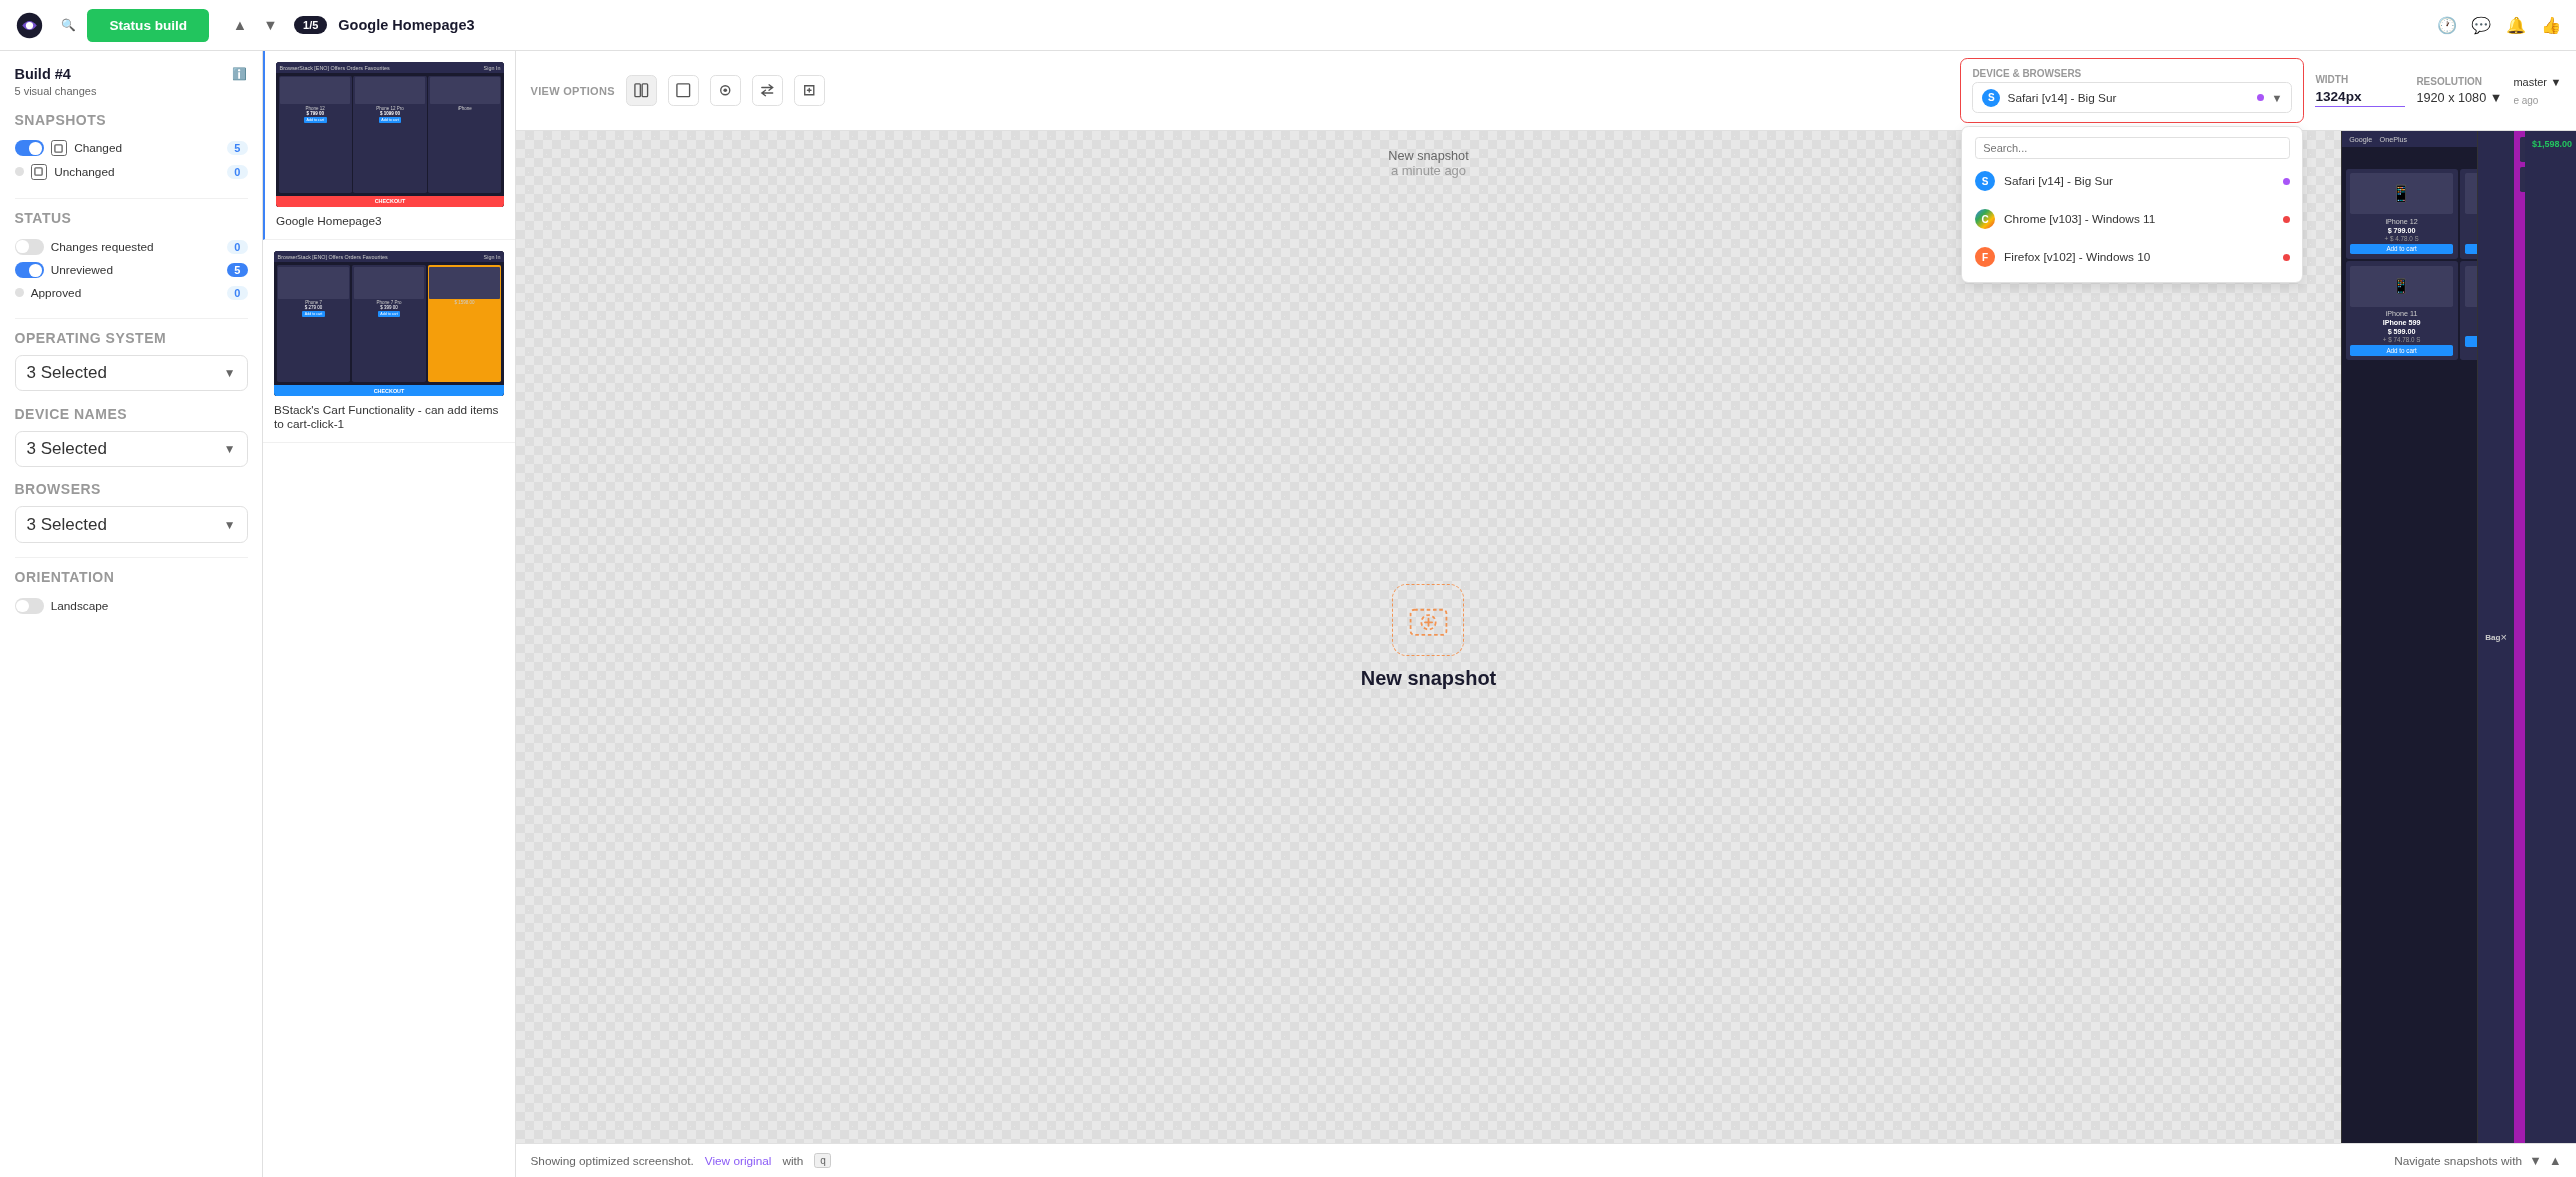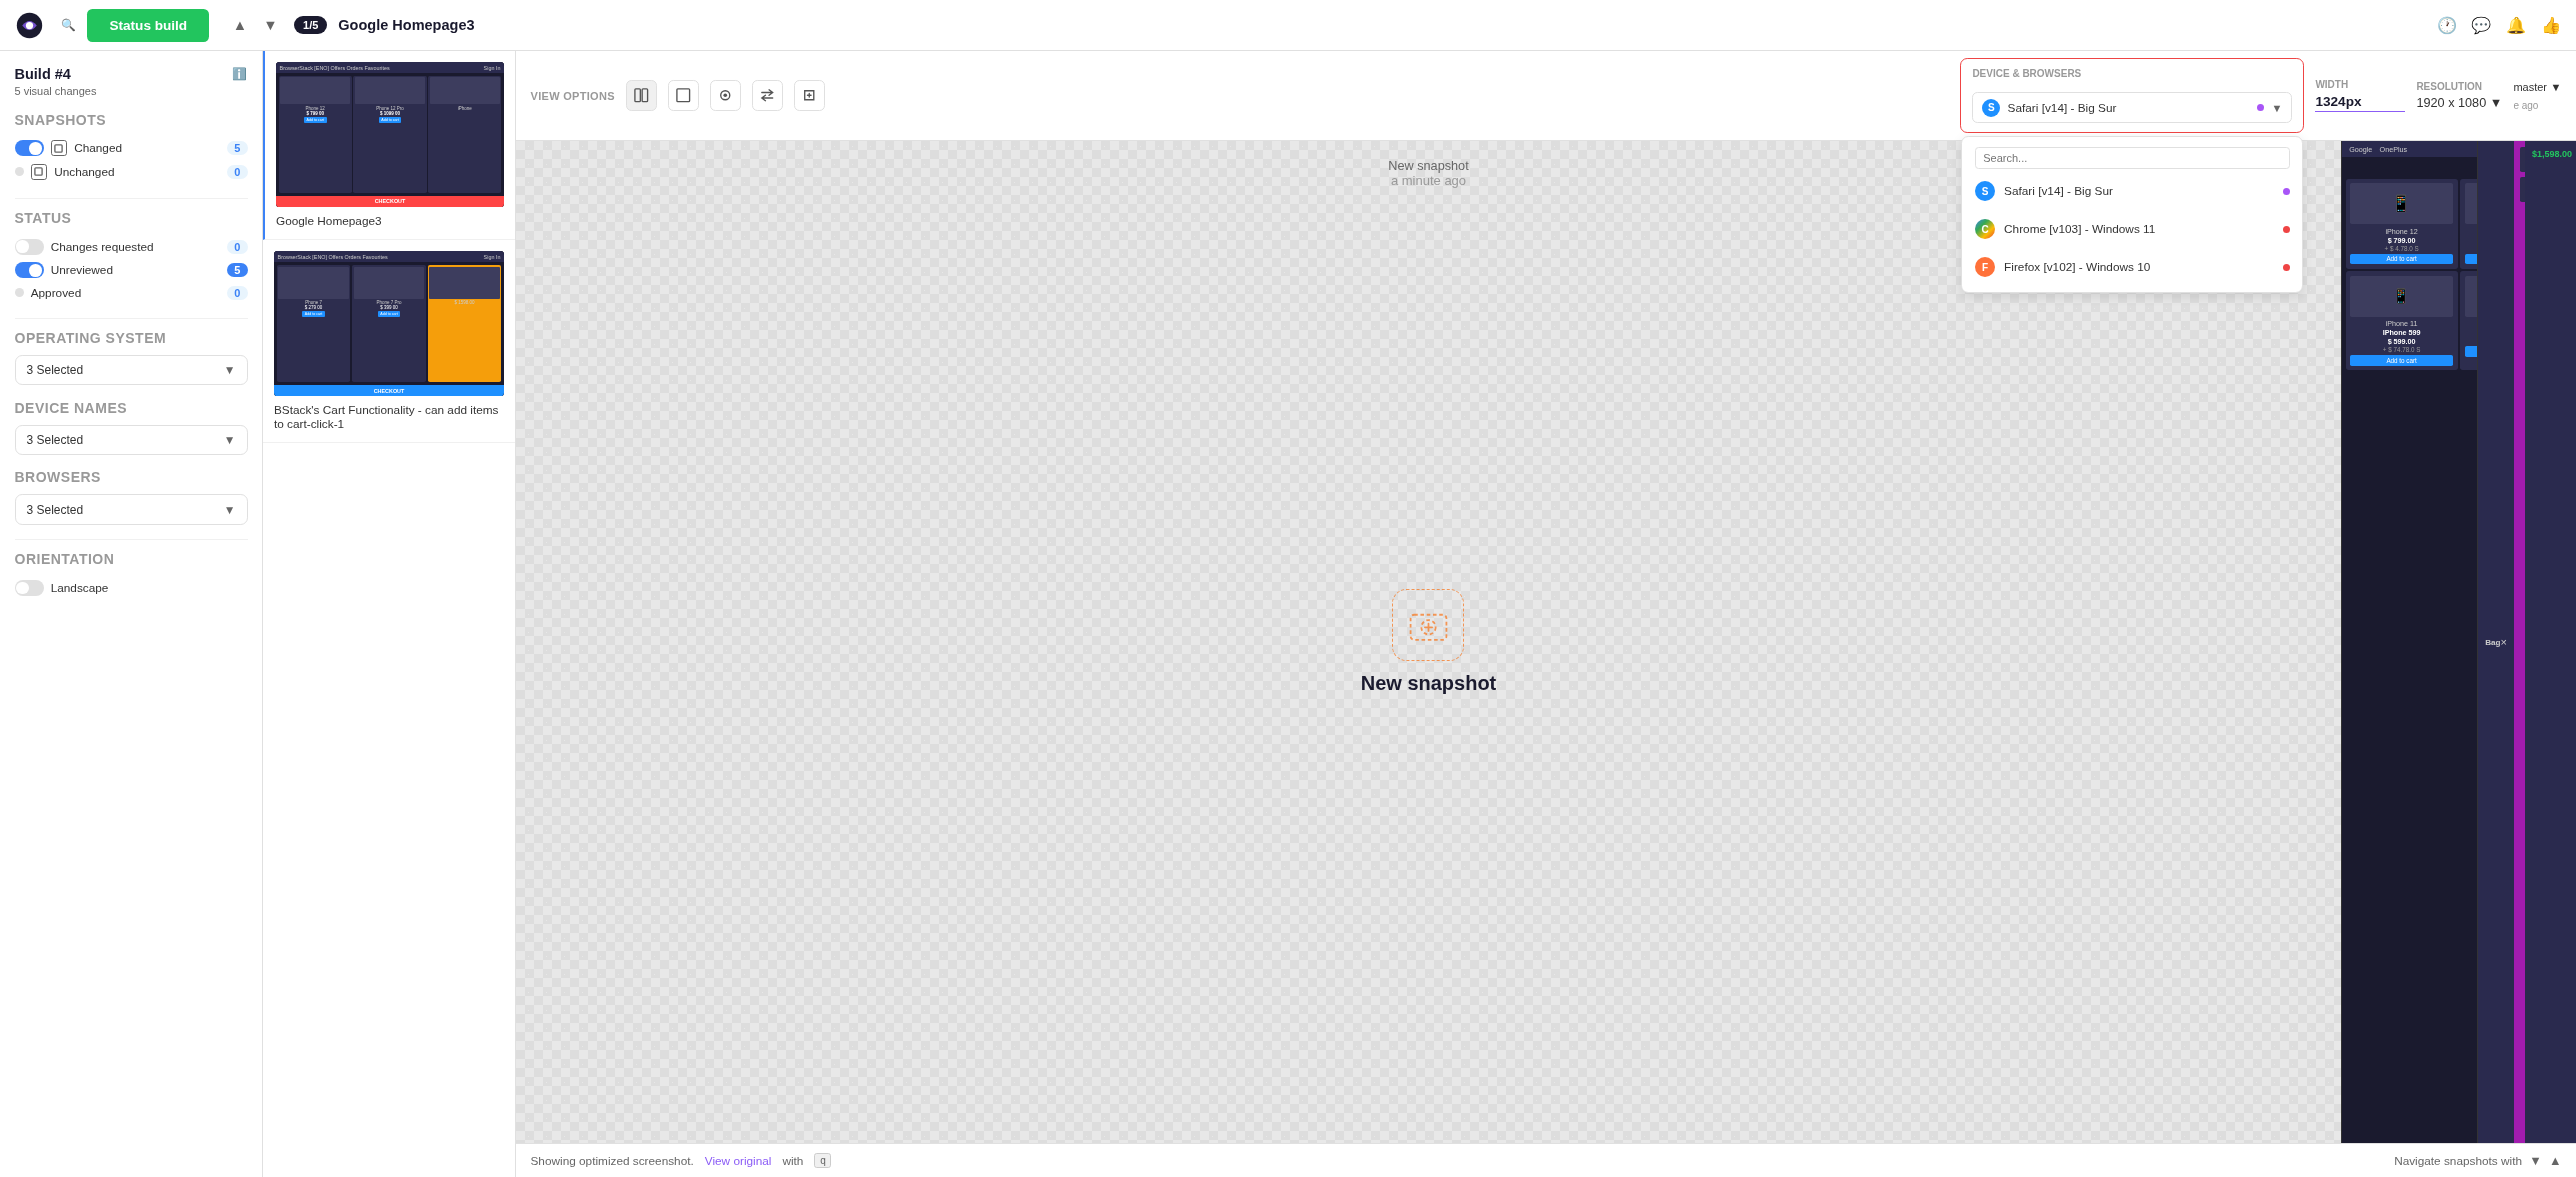--- a/index.html
+++ b/index.html
@@ -35,40 +35,40 @@
     .sidebar-toggle.off { background: #e0e0e0; }
     .sidebar-toggle::after { content: ''; position: absolute; width: 12.7px; height: 12.7px; background: #fff; border-radius: 50%; top: 1.8px; right: 1.8px; }
     .sidebar-toggle.off::after { right: auto; left: 1.8px; }
     .sidebar-icon-box { width: 16.3px; height: 16.3px; border: 1.4px solid #666; border-radius: 2.7px; display: flex; align-items: center; justify-content: center; flex-shrink: 0; }
     .sidebar-label { flex: 1; color: #333; font-size: 11.8px; }
     .sidebar-count { background: #e8f4fd; color: #3b82f6; border-radius: 9px; padding: 0.9px 7.2px; font-size: 11px; font-weight: 600; min-width: 20px; text-align: center; }
     .sidebar-count.blue-dark { background: #3b82f6; color: #fff; }
     .sidebar-status-dot { width: 9px; height: 9px; border-radius: 50%; background: #e0e0e0; flex-shrink: 0; }
     .sidebar-divider { border: none; border-top: 0.9px solid #f0f0f0; margin: 11px 0; }
     .sidebar-dropdown { display: flex; align-items: center; border: 0.9px solid #e0e0e0; border-radius: 7.2px; padding: 7.2px 11px; cursor: pointer; margin-bottom: 5.4px; }
-    .sidebar-dropdown-label { flex: 1; color: #333; font-size: 12px; font-weight: 500; }
+    .sidebar-dropdown-label { flex: 1; color: #333; font-size: 17px; font-weight: 500; }
     .sidebar-dropdown-arrow { color: #666; }
     .sidebar-landscape { display: flex; align-items: center; gap: 7.2px; padding: 3.6px 0; }
 
     
     .snapshot-list { width: 253px; background: #fff; border-right: 0.9px solid #e0e0e0; overflow-y: auto; flex-shrink: 0; }
     .snapshot-card { padding: 11px; border-bottom: 0.9px solid #f0f0f0; cursor: pointer; }
     .snapshot-card.active { border-left: 2.7px solid #3b82f6; }
     .snapshot-thumb { width: 100%; height: 145px; background: #1a1a2e; border-radius: 3.6px; overflow: hidden; margin-bottom: 7.2px; position: relative; }
     .snapshot-name { font-size: 11.8px; color: #333; font-weight: 500; }
 
     
     .preview-area { flex: 1; display: flex; flex-direction: column; overflow: hidden; background: #f5f5f5; }
     .preview-toolbar { display: flex; align-items: center; background: #fff; border-bottom: 0.9px solid #e0e0e0; padding: 7.2px 14.5px; gap: 11px; }
     .preview-options-label { font-size: 11px; color: #999; font-weight: 600; text-transform: uppercase; letter-spacing: 0.3px; }
     .preview-tool-btn { width: 31px; height: 31px; border: 0.9px solid #e0e0e0; border-radius: 5.4px; display: flex; align-items: center; justify-content: center; cursor: pointer; color: #555; font-size: 14.5px; background: #fff; }
     .preview-tool-btn.active { background: #f0f0f0; }
     .preview-spacer { flex: 1; }
     .device-browser-section { position: relative; border: 1.8px solid #ef4444; border-radius: 7.2px; padding: 9px 11px; min-width: 344px; background: #fff; }
-    .device-browser-label { font-size: 10px; color: #999; font-weight: 600; text-transform: uppercase; margin-bottom: 13px; }
+    .device-browser-label { font-size: 10px; color: #999; font-weight: 600; text-transform: uppercase; margin-bottom: 3px; }
     .device-selected { display: flex; align-items: center; gap: 7.2px; padding: 5.4px 9px; border: 0.9px solid #e0e0e0; border-radius: 5.4px; cursor: pointer; }
     .device-selected-icon { width: 18px; height: 18px; border-radius: 50%; background: #1e90ff; display: flex; align-items: center; justify-content: center; color: #fff; font-size: 10px; font-weight: 700; }
     .device-selected-text { flex: 1; font-size: 11.8px; color: #333; }
     .device-selected-dot { width: 7.2px; height: 7.2px; border-radius: 50%; background: #a855f7; }
     .device-dropdown { position: absolute; top: 100%; left: 0; right: 0; background: #fff; border: 0.9px solid #e0e0e0; border-radius: 7.2px; z-index: 200; box-shadow: 0 3.6px 11px rgba(0,0,0,0.1); padding: 5.4px 0; margin-top: 3.6px; }
     .device-dropdown-item { display: flex; align-items: center; gap: 9px; padding: 9px 12.7px; cursor: pointer; }
     .device-dropdown-icon { width: 20px; height: 20px; border-radius: 50%; display: flex; align-items: center; justify-content: center; color: #fff; font-size: 10px; font-weight: 700; flex-shrink: 0; }
     .safari-icon { background: #1e90ff; }
     .chrome-icon { background: linear-gradient(135deg, #4285f4, #34a853, #fbbc05, #ea4335); }
     .firefox-icon { background: #ff7139; }

